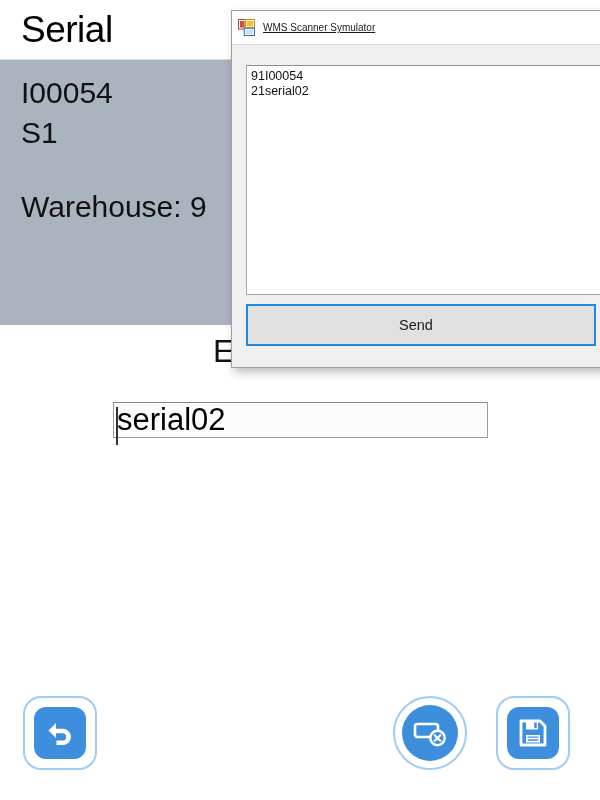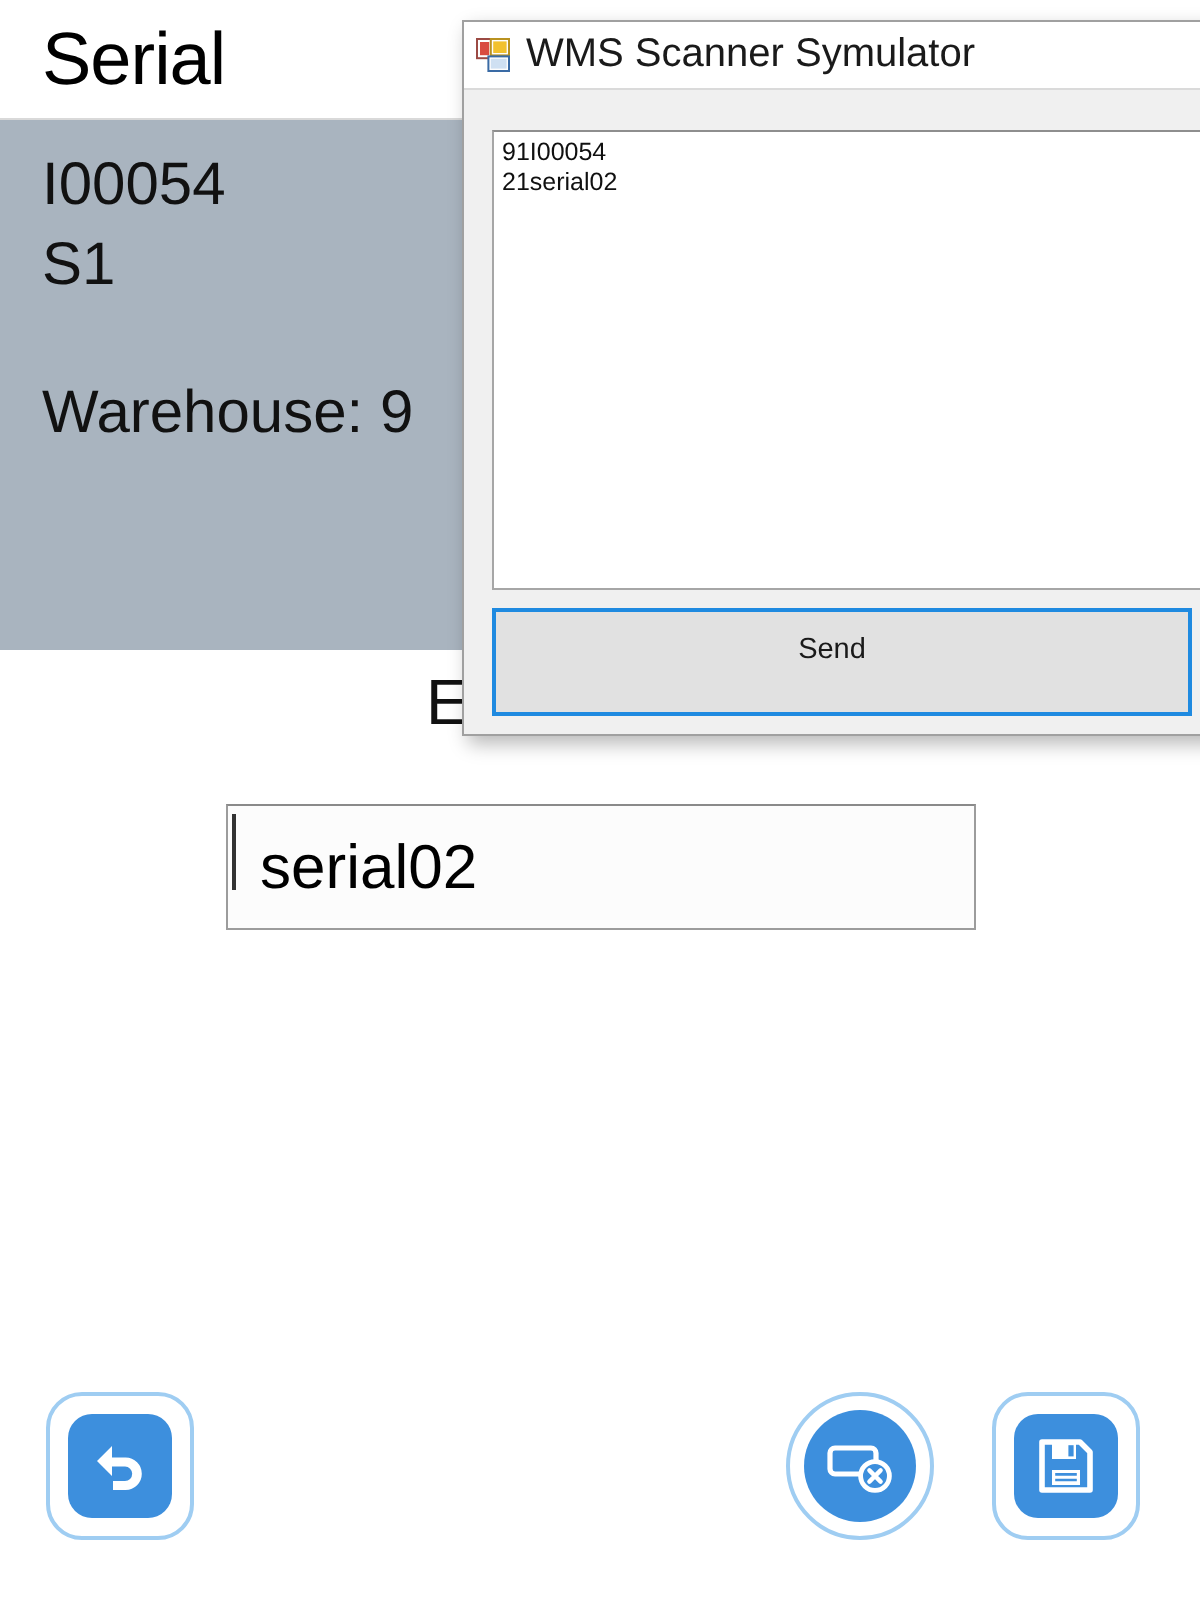--- a/index.html
+++ b/index.html
@@ -63,29 +63,29 @@
     left: 213px; top: 330px;
     font-size: 32px;
     color: #111111;
     line-height: 42px;
     white-space: nowrap;
   }
 
   #serial-input {
     position: absolute;
     left: 113px; top: 402px;
-    width: 375px; height: 63px;
+    width: 375px; height: 36px;
     box-sizing: border-box;
     background: #fcfcfc;
     border: 1px solid #9c9c9c;
     border-top-color: #8a8a8a;
     font-family: "Liberation Sans", sans-serif;
     font-size: 31px;
     color: #000000;
-    padding: 0 16px;
+    padding: 0 3px;
     line-height: 46px;
     outline: none;
   }
   #caret {
     position: absolute;
     left: 116px; top: 407px;
     width: 2px; height: 38px;
     background: #333333;
   }
 
@@ -146,24 +146,25 @@
     position: absolute;
     left: 0; top: 0;
     width: 100%; height: 33px;
     background: #ffffff;
     box-sizing: border-box;
     display: flex;
     align-items: center;
     padding-left: 6px;
   }
   #dialog-title-text {
-    font-size: 20px;
+    font-size: 10px;
     color: #1a1a1a;
     margin-left: 8px;
     white-space: nowrap;
+    text-decoration: underline;
   }
   #app-window-icon {
     width: 17px; height: 17px;
     position: relative;
     flex: 0 0 auto;
   }
   #dialog-body {
     position: absolute;
     left: 0; top: 33px;
     right: 0; bottom: 0;
@@ -184,21 +185,21 @@
     color: #101010;
     padding: 3px 4px;
     resize: none;
     outline: none;
     overflow: hidden;
     white-space: pre;
   }
   #send-button {
     position: absolute;
     left: 14px; top: 259px;
-    width: 350px; height: 54px;
+    width: 350px; height: 42px;
     box-sizing: border-box;
     background: #e1e1e1;
     border: 2px solid #1f8ae0;
     color: #1a1a1a;
     font-family: "Liberation Sans", sans-serif;
     font-size: 14.5px;
     text-align: center;
     line-height: 38px;
     cursor: default;
   }

